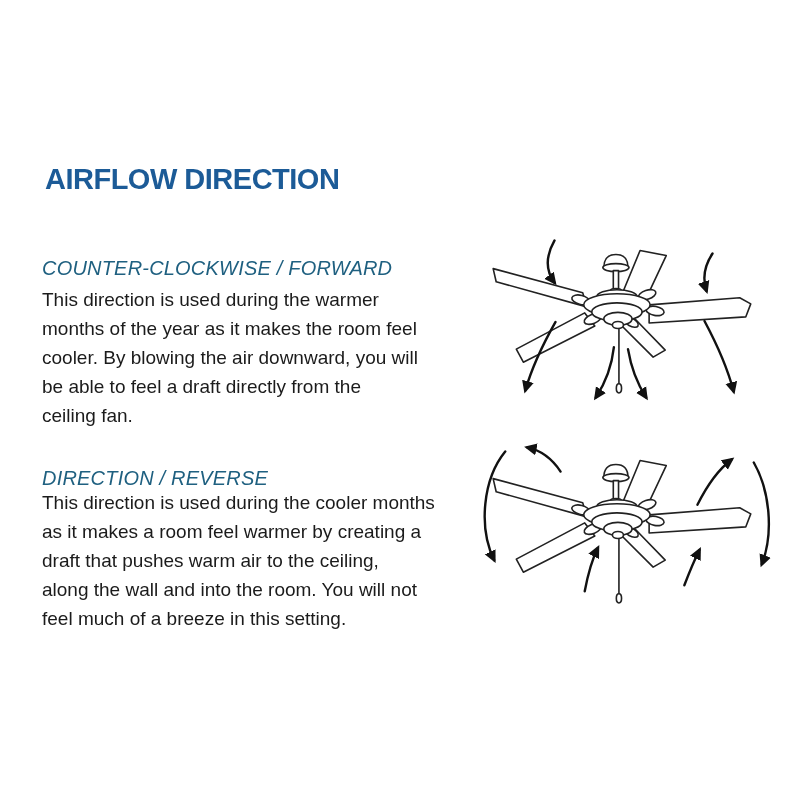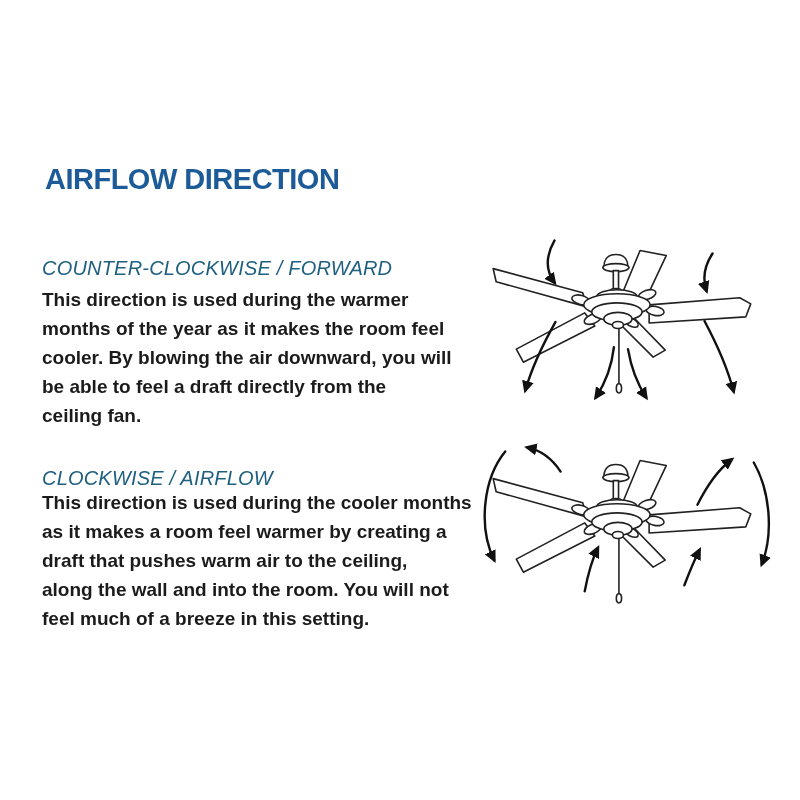--- a/index.html
+++ b/index.html
@@ -19,21 +19,21 @@
     font-size: 29px; font-weight: 800; letter-spacing: -0.5px;
     color: #1c5b97; white-space: nowrap;
   }
   .section-heading {
     position: absolute; left: 32px;
     font-size: 20px; font-weight: 400; letter-spacing: 0.2px;
     color: #1f6080; white-space: nowrap; font-style: italic;
   }
   .section-body {
     position: absolute; left: 32px; width: 455px;
-    font-size: 19px; font-weight: 700; color: #1b1b1b;
+    font-size: 19px; font-weight: 400; color: #1b1b1b;
     line-height: 29px; white-space: pre-line;
   }
   #heading-1 { top: 240px; }
   #body-1    { top: 266px; }
   #heading-2 { top: 450px; }
   #body-2    { top: 476px; margin-top: 12px; }
   .fan-illustration { position: absolute; width: 322px; height: 202px; }
   #fan-1 { left: 458px; top: 228px; }
   #fan-2 { left: 458px; top: 438px; }
   .fan-line { stroke: #222222; fill: #ffffff; stroke-width: 1.6; stroke-linejoin: round; }
@@ -49,21 +49,21 @@
   <div>
     <h2 id="heading-1" class="section-heading">COUNTER-CLOCKWISE / FORWARD</h2>
     <p id="body-1" class="section-body">This direction is used during the warmer
 months of the year as it makes the room feel
 cooler. By blowing the air downward, you will
 be able to feel a draft directly from the
 ceiling fan.</p>
   </div>
 
   <div>
-    <h2 id="heading-2" class="section-heading">CLOCKWISE / AIRFLOW</h2>
+    <h2 id="heading-2" class="section-heading">DIRECTION / REVERSE</h2>
     <p id="body-2" class="section-body">This direction is used during the cooler months
 as it makes a room feel warmer by creating a
 draft that pushes warm air to the ceiling,
 along the wall and into the room. You will not
 feel much of a breeze in this setting.</p>
   </div>
 
   <svg width="0" height="0" style="position:absolute" aria-hidden="true">
     <defs>
       <marker id="arrow-head" viewBox="0 0 10 10" refX="7" refY="5" markerWidth="5.5" markerHeight="5.5" orient="auto">

